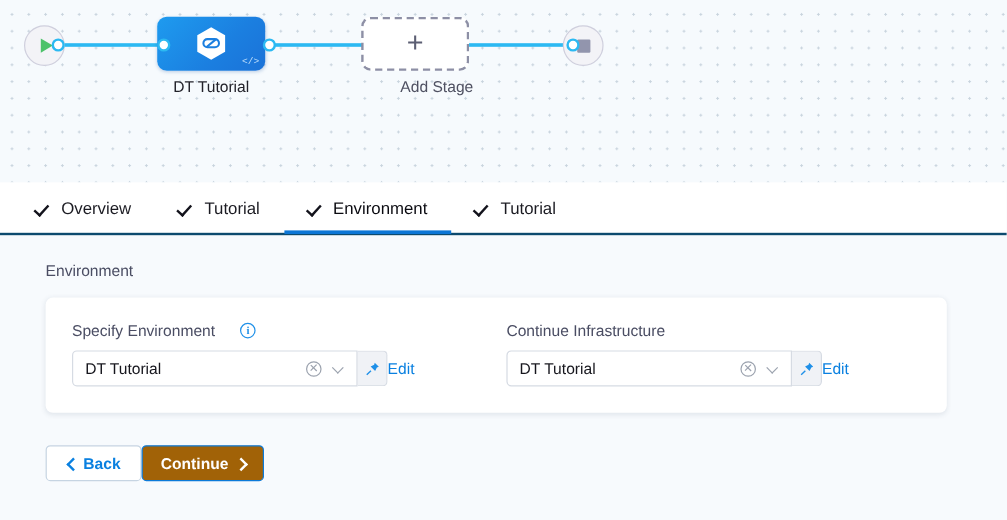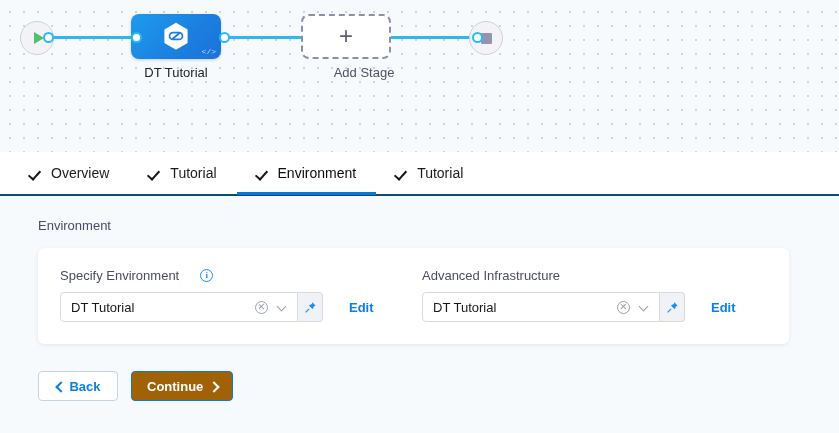--- a/index.html
+++ b/index.html
@@ -293,30 +293,28 @@
     border-radius: 0 4px 4px 0;
     display: flex;
     align-items: center;
     justify-content: center;
     box-sizing: border-box;
     cursor: pointer;
   }
   .edit-link {
     font-size: 13px;
     color: #0a80e0;
-    font-weight: bold;
-    margin-left: 26px;
+    font-weight: normal;
     cursor: pointer;
   }
 
   
   .footer {
     display: flex;
     align-items: center;
-    gap: 13px;
     margin-top: 27px;
   }
   .btn {
     height: 30px;
     border-radius: 4px;
     font-size: 13px;
     font-weight: bold;
     display: flex;
     align-items: center;
     justify-content: center;
@@ -439,21 +437,21 @@
             <path d="M10.2 1.6 L14.4 5.8 L12.4 6.4 L10.6 10.0 L6.0 5.4 L9.6 3.6 Z" fill="#1f90e8"></path>
             <line x1="6.3" y1="9.7" x2="2.0" y2="14.0" stroke="#1f90e8" stroke-width="1.4"></line>
           </svg>
         </div>
         <span class="edit-link">Edit</span>
       </div>
     </div>
 
     <div class="field-group">
       <div class="field-label">
-        <span>Advanced Infrastructure</span>
+        <span>Continue Infrastructure</span>
       </div>
       <div class="field-row">
         <div class="select-wrap">
           <span class="select-value" title="Select Infrastructure">DT Tutorial</span>
           <span class="clear-icon"></span>
           <span class="chevron"></span>
         </div>
         <div class="pin-btn">
           <svg width="13" height="13" viewBox="0 0 16 16">
             <path d="M10.2 1.6 L14.4 5.8 L12.4 6.4 L10.6 10.0 L6.0 5.4 L9.6 3.6 Z" fill="#1f90e8"></path>

